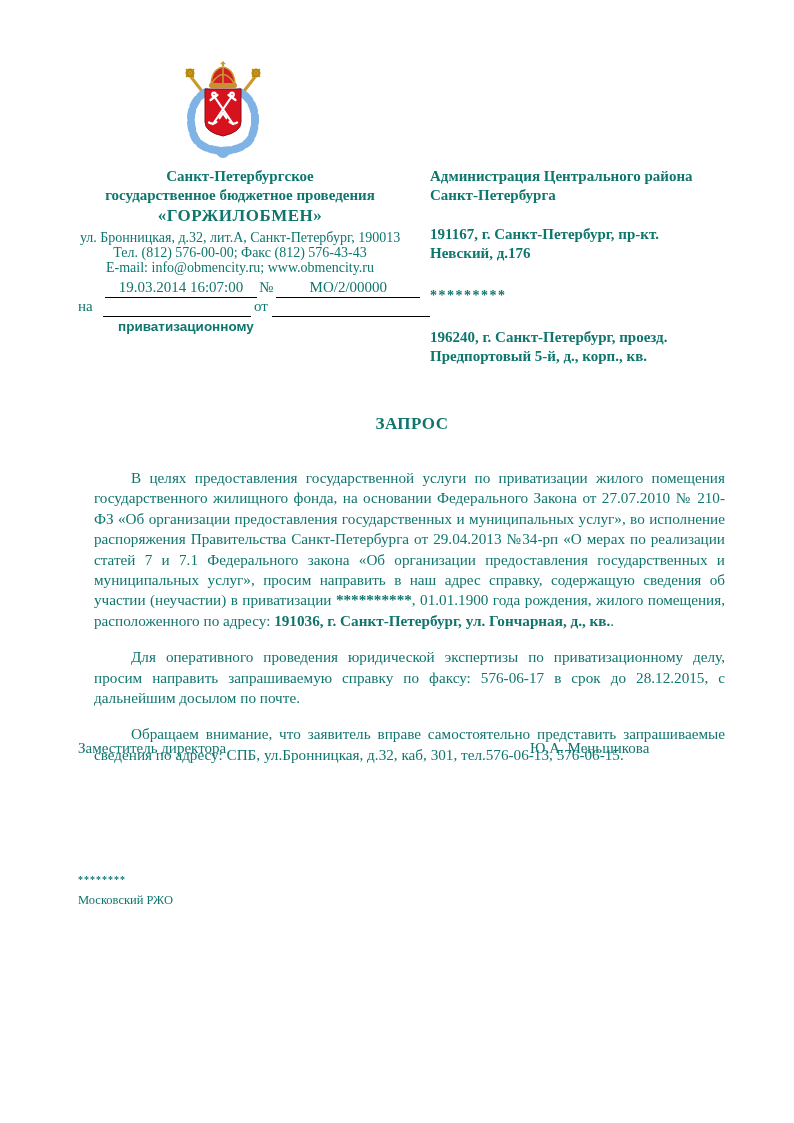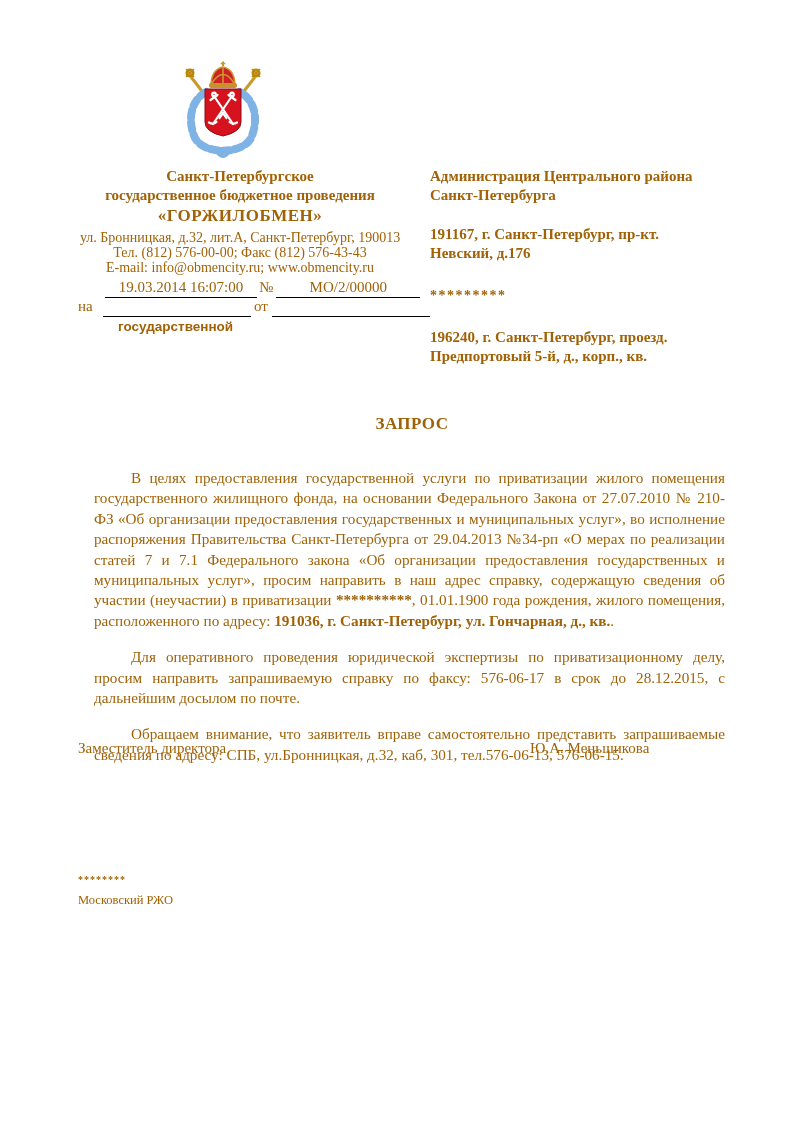--- a/index.html
+++ b/index.html
@@ -1,21 +1,21 @@
 <!DOCTYPE html>
 <html lang="ru"><head>
 <meta charset="utf-8">
 <style>
   html,body{margin:0;padding:0;background:#ffffff;}
   .page{
     position:relative;
     width:794px;height:1123px;
     background:#ffffff;
     font-family:"Liberation Serif","DejaVu Serif",serif;
-    color:#a16207;
+    color:#0f766e;
     overflow:hidden;
   }
   
   .emblem{position:absolute;left:176px;top:60px;width:94px;height:106px;}
   
   .sender{
     position:absolute;left:62px;top:167px;width:356px;
     text-align:center;line-height:19px;font-size:15px;font-weight:bold;
   }
   .sender .org3{font-size:17px;line-height:22px;letter-spacing:.5px;}
@@ -139,21 +139,21 @@
       <div class="cell cell-date">19.03.2014 16:07:00</div>
       <div class="no-sign">№</div>
       <div class="cell cell-num">МО/2/00000</div>
     </div>
     <div class="refrow">
       <div class="na-label">на</div>
       <div class="cell cell-blank1"></div>
       <div class="ot-label">от</div>
       <div class="cell cell-blank2"></div>
     </div>
-    <div class="kind">государственной</div>
+    <div class="kind">приватизационному</div>
   </div>
 
   <div class="title">ЗАПРОС</div>
 
   <div class="bodytext">
     <p><span>В целях предоставления государственной услуги по приватизации жилого помещения государственного жилищного фонда, на основании Федерального Закона от 27.07.2010 № 210-ФЗ «Об организации предоставления государственных и муниципальных услуг», во исполнение распоряжения Правительства Санкт-Петербурга от 29.04.2013 №34-рп «О мерах по реализации статей 7 и 7.1 Федерального закона «Об организации предоставления государственных и муниципальных услуг», просим направить в наш адрес справку, содержащую сведения об участии (неучастии) в приватизации </span><span class="b">**********</span><span>, 01.01.1900 года рождения, жилого помещения, расположенного по адресу: </span><span class="b">191036, г. Санкт-Петербург, ул. Гончарная, д., кв.</span><span>.</span></p>
     <p>Для оперативного проведения юридической экспертизы по приватизационному делу, просим направить запрашиваемую справку по факсу: 576-06-17 в срок до 28.12.2015, с дальнейшим досылом по почте.</p>
     <p>Обращаем внимание, что заявитель вправе самостоятельно представить запрашиваемые сведения по адресу: СПБ, ул.Бронницкая, д.32, каб, 301, тел.576-06-13, 576-06-15.</p>
   </div>
 

